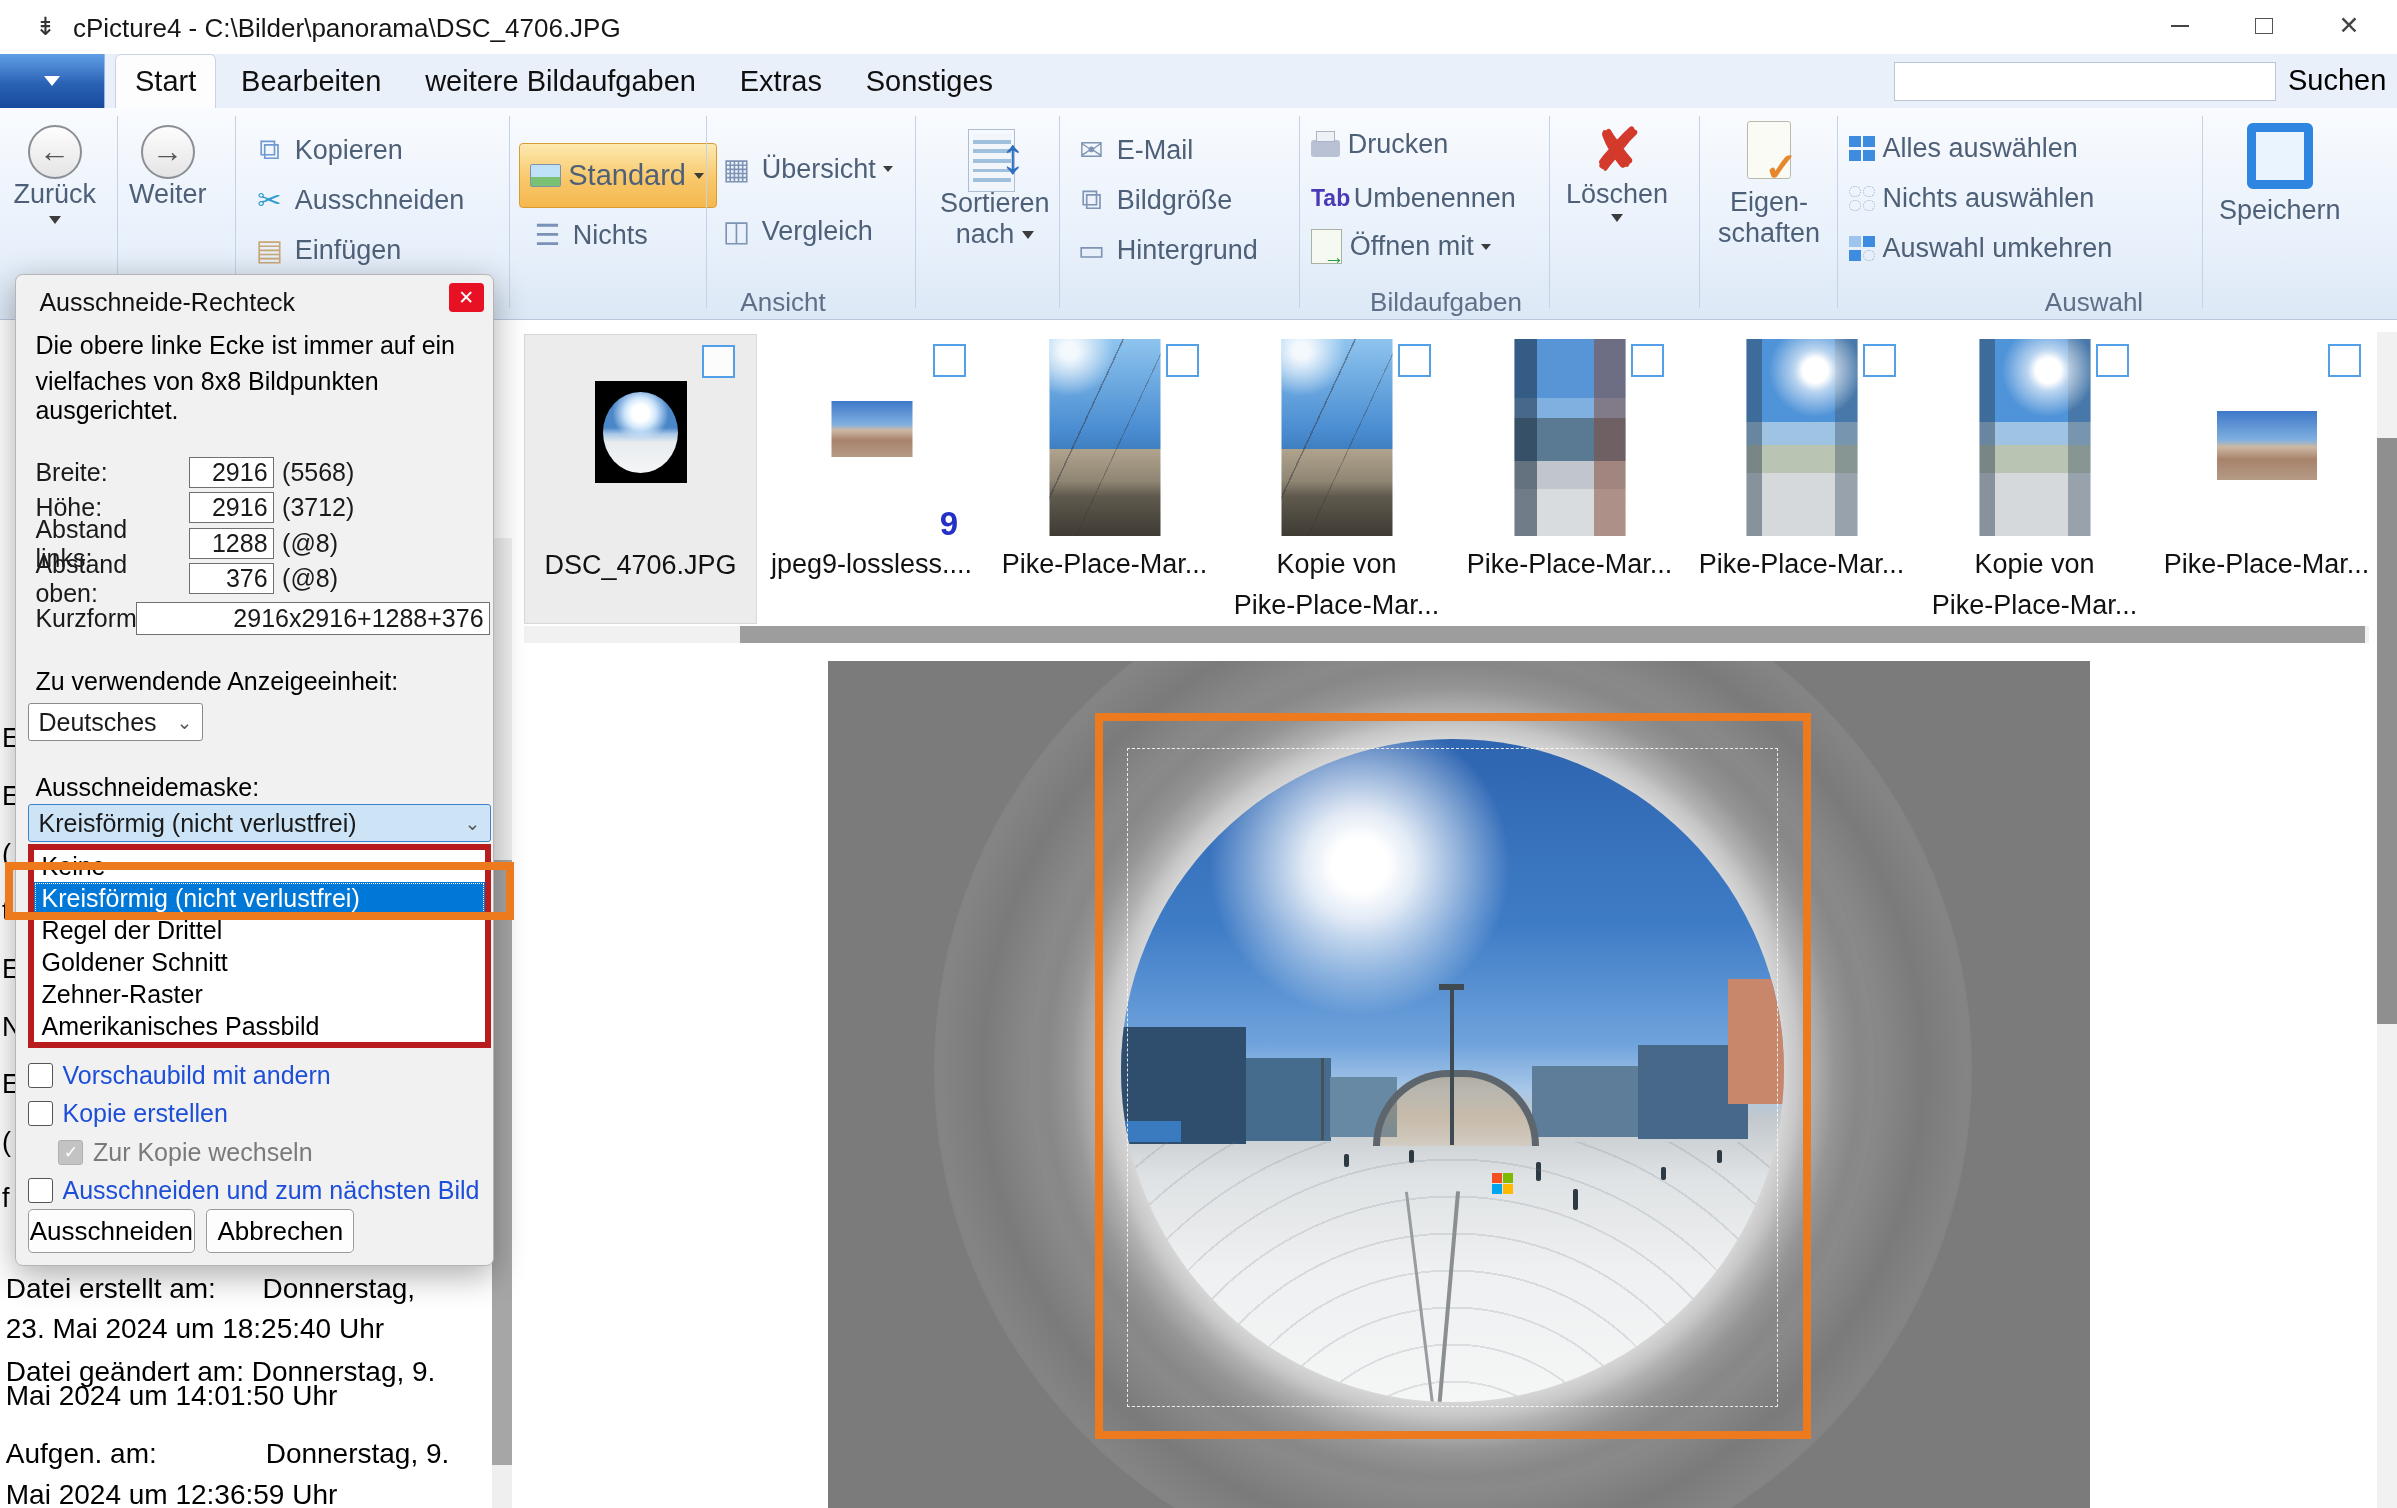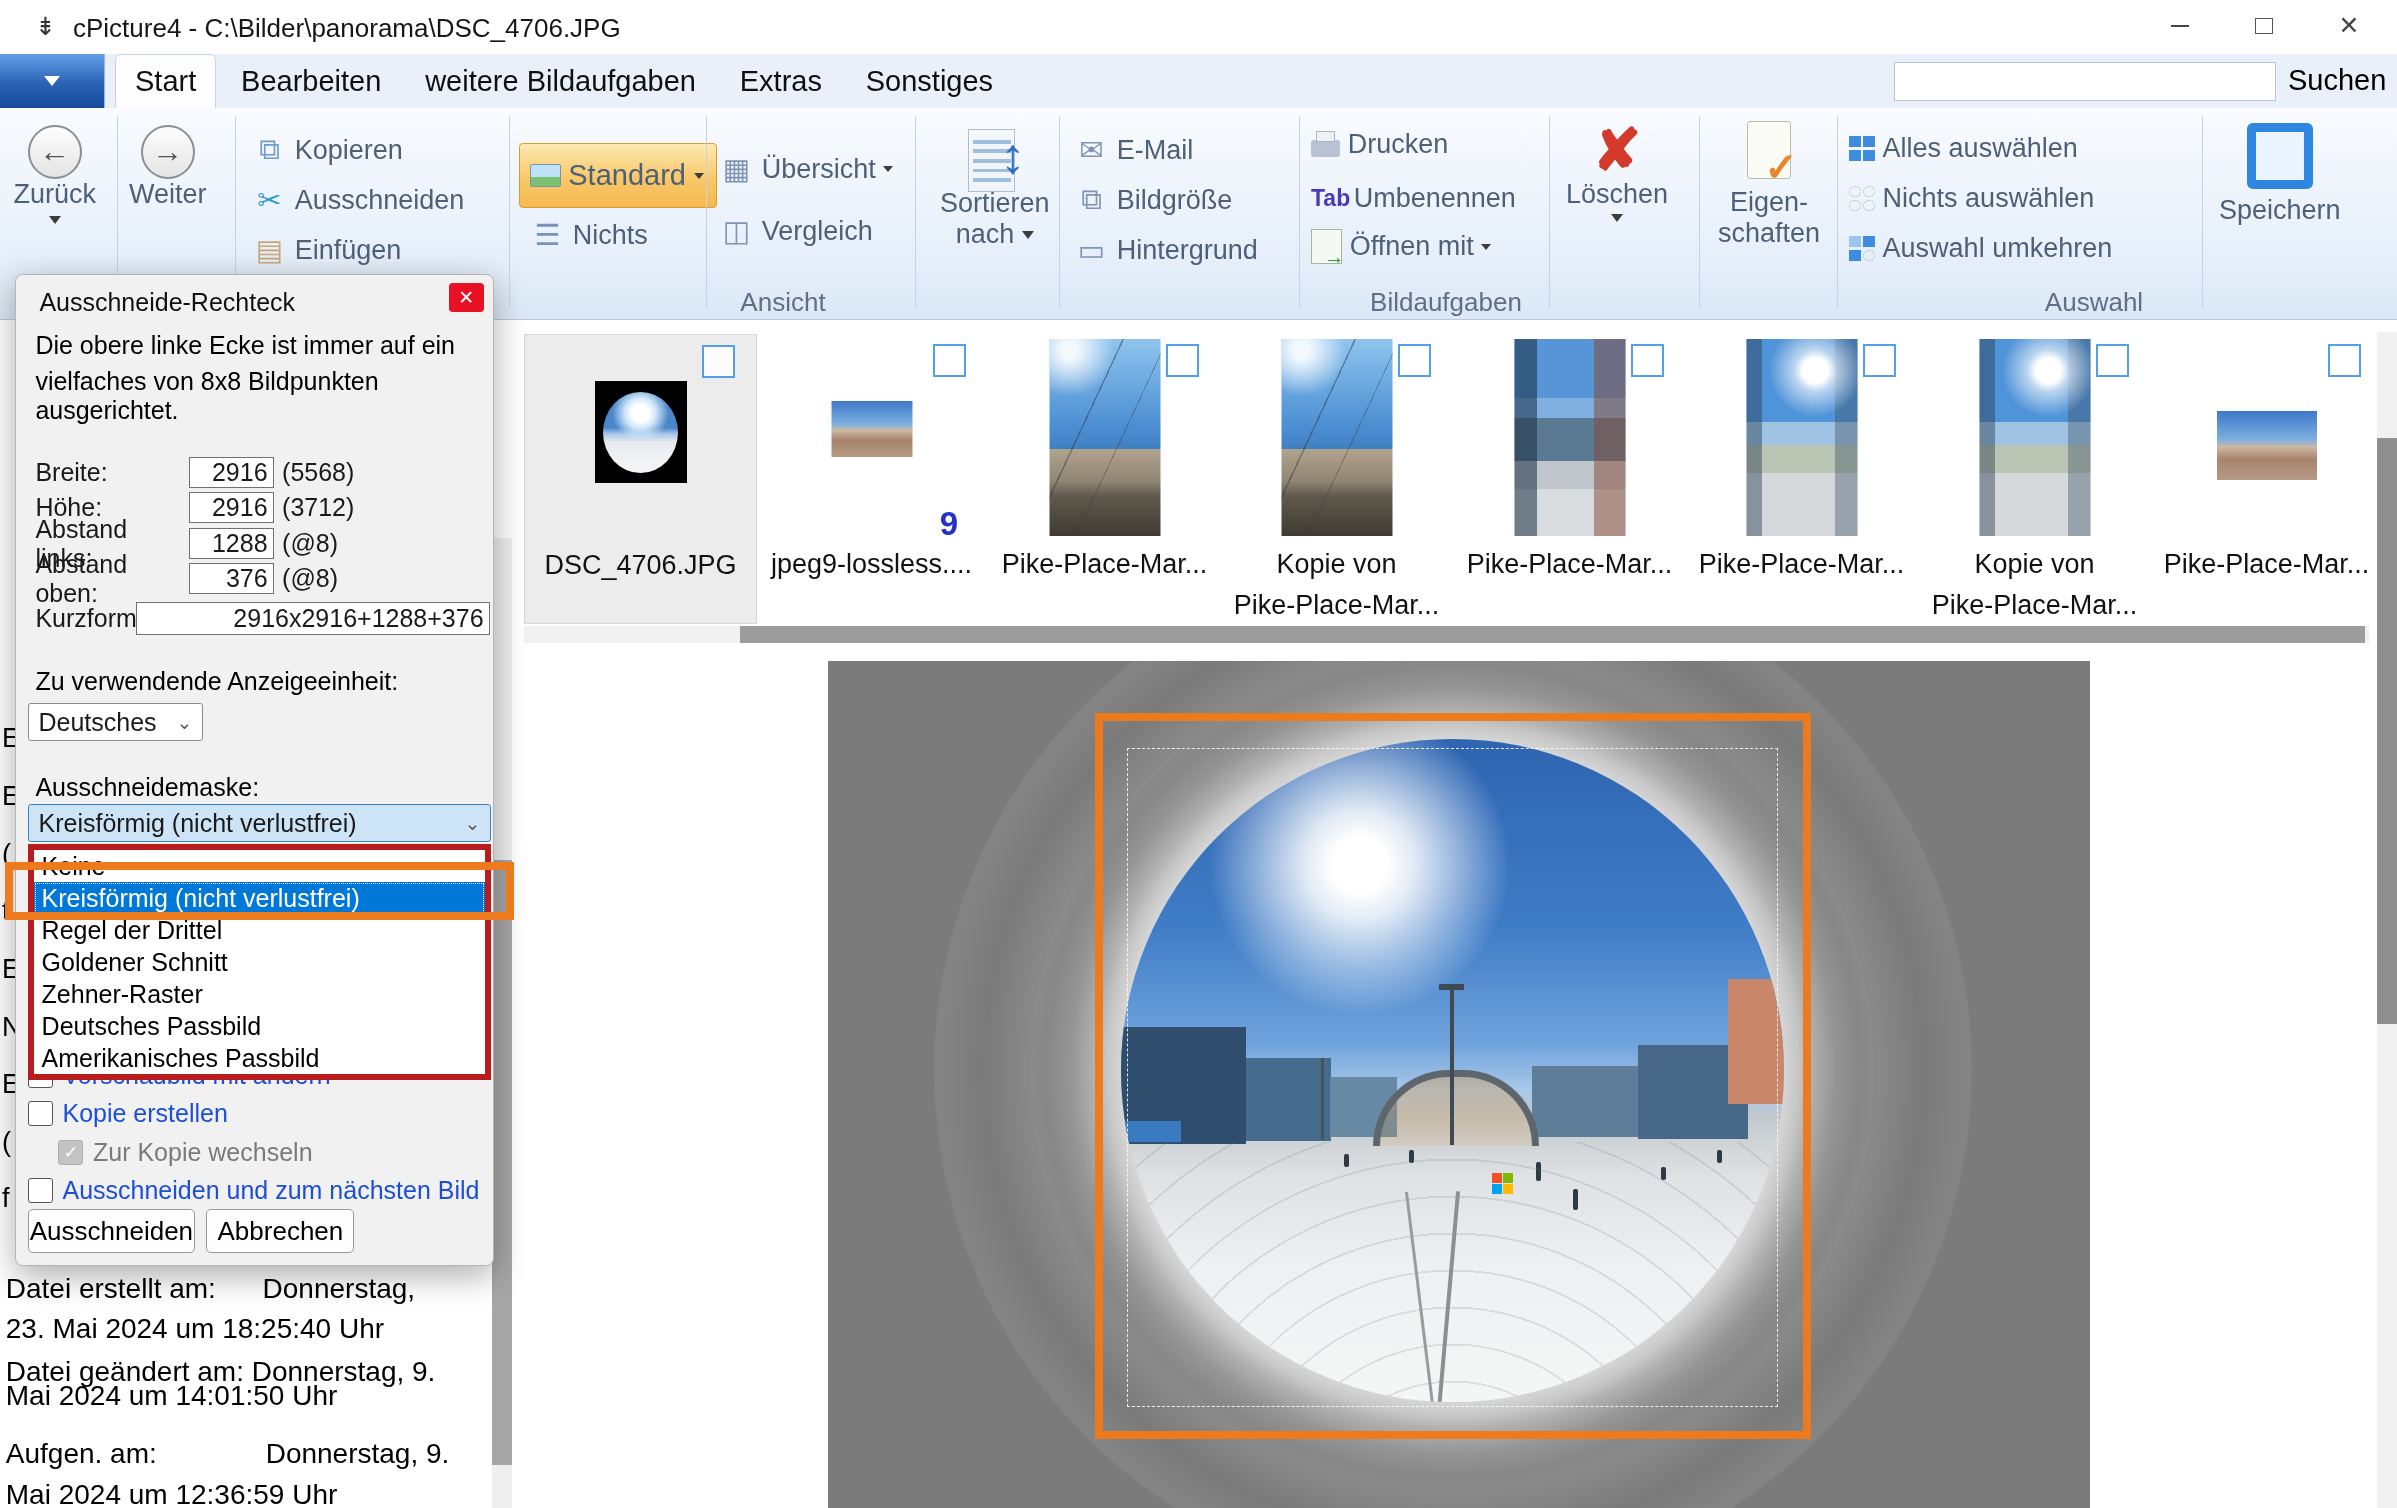--- a/index.html
+++ b/index.html
@@ -485,21 +485,20 @@
       <span>Kreisförmig (nicht verlustfrei)</span>
       <span class="chev">⌄</span>
     </div>
 
     <div class="ddlist">
       <div class="opt">Keine</div>
       <div class="opt sel">Kreisförmig (nicht verlustfrei)</div>
       <div class="opt">Regel der Drittel</div>
       <div class="opt">Goldener Schnitt</div>
       <div class="opt">Zehner-Raster</div>
-      <div class="opt">Deutsches Passbild</div>
       <div class="opt">Amerikanisches Passbild</div>
     </div>
 
     <div class="cbrow" style="left:11.5px;top:786px;z-index:1">
       <span class="cb"></span>
       <span>Vorschaubild mit andern</span>
     </div>
     <div class="cbrow" style="left:11.5px;top:824px">
       <span class="cb"></span>
       <span>Kopie erstellen</span>

